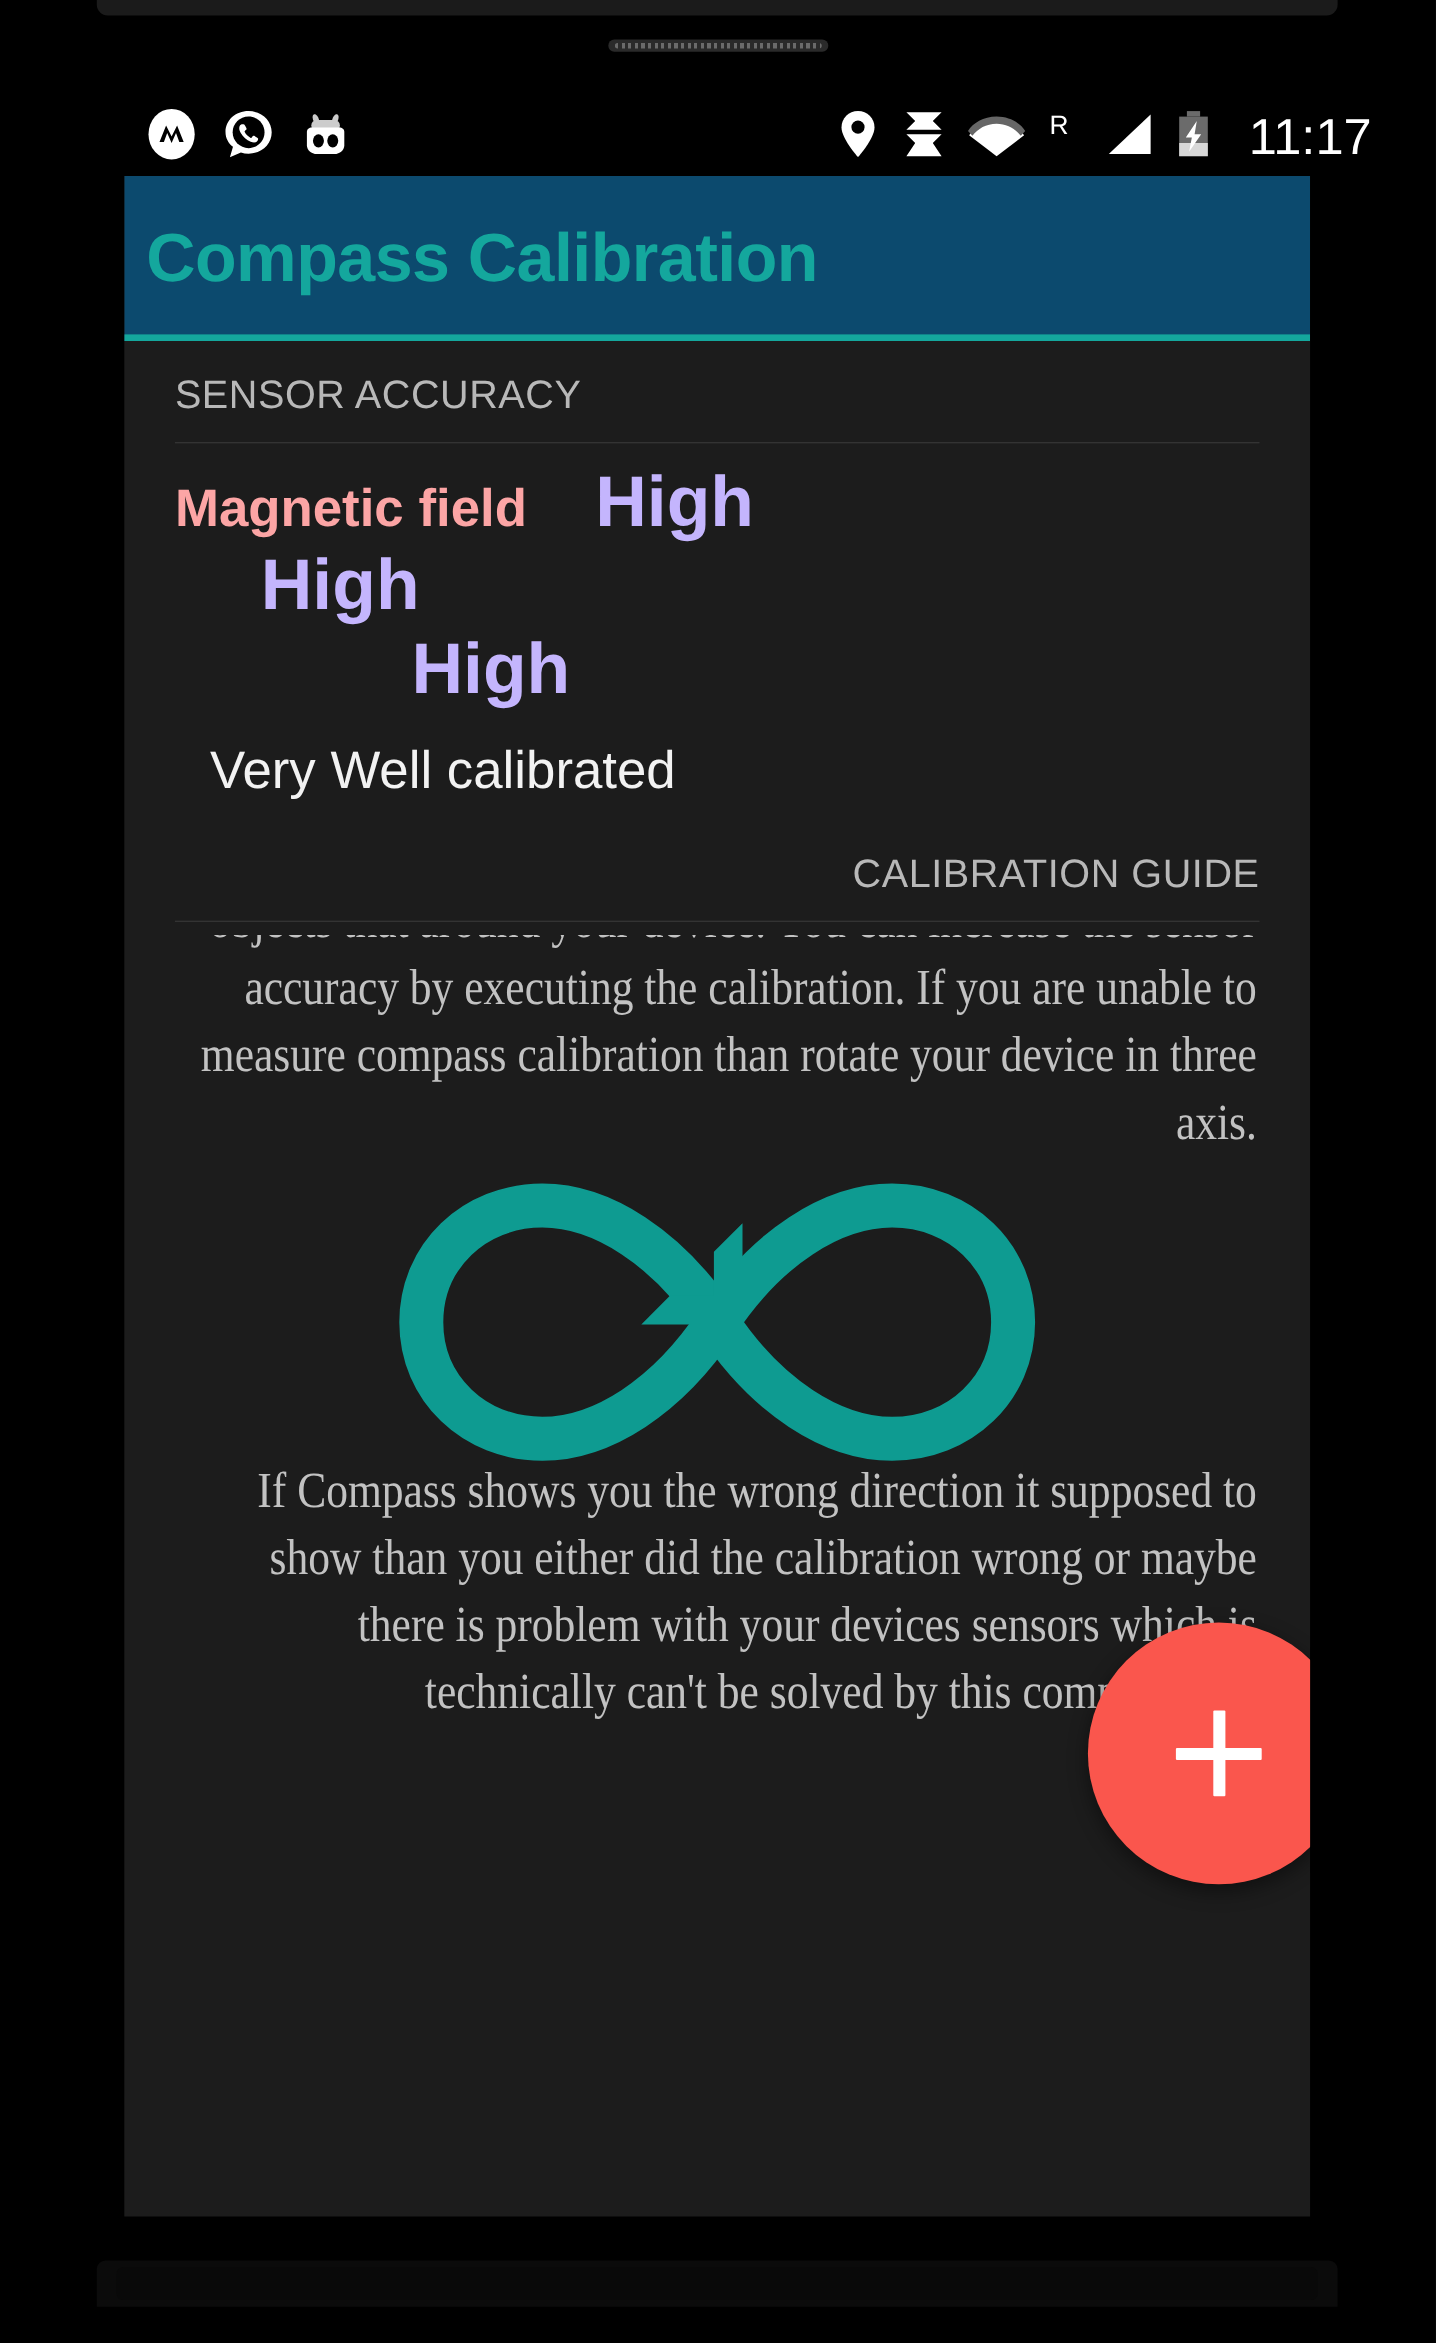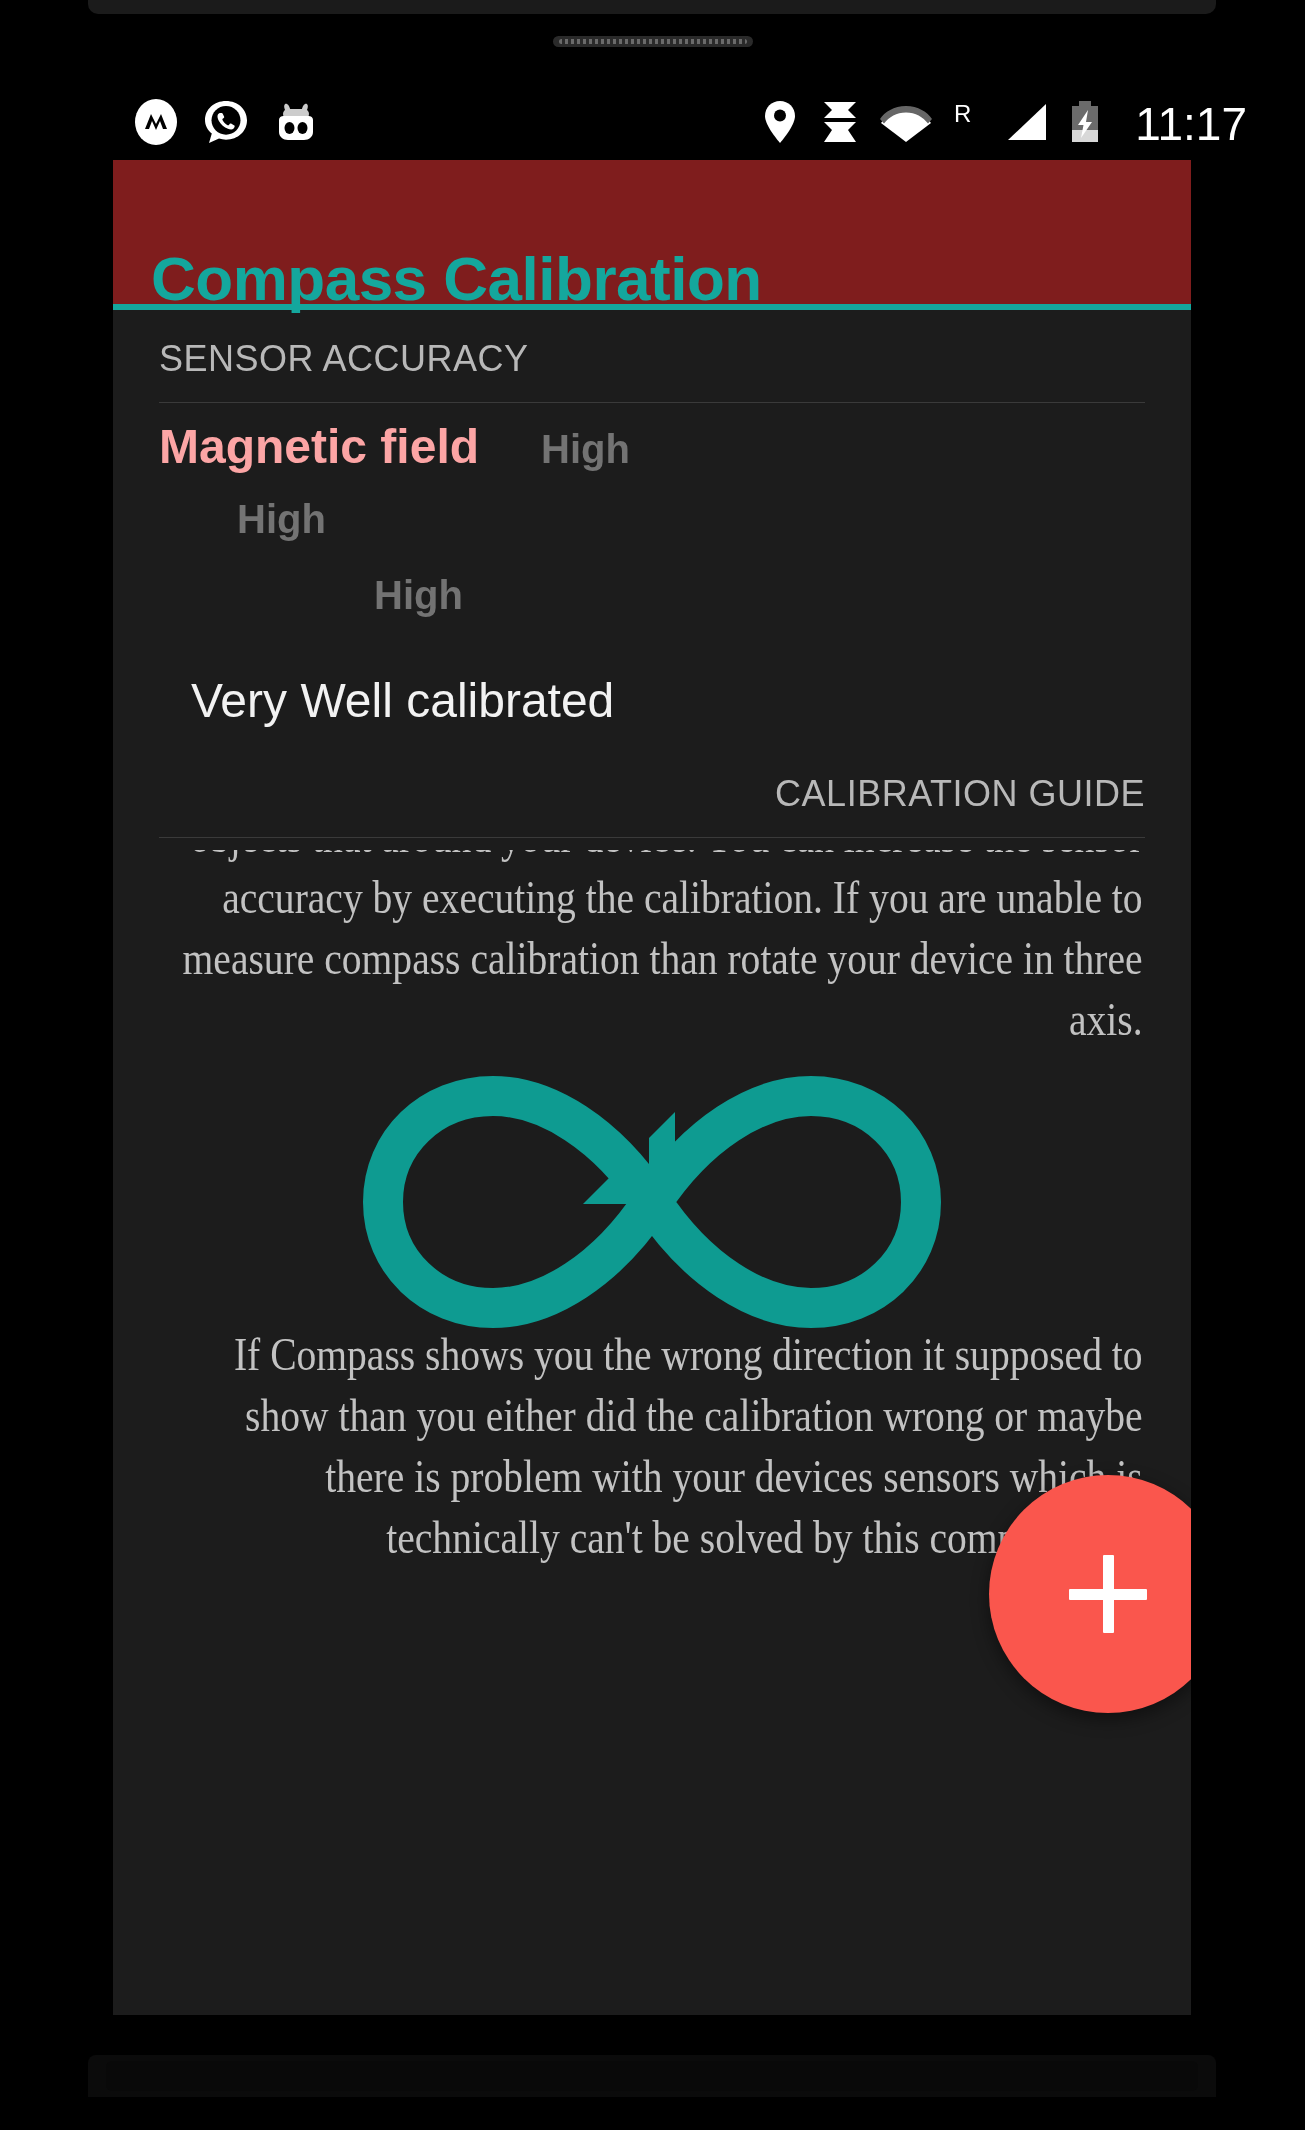--- a/index.html
+++ b/index.html
@@ -78,24 +78,24 @@
     left: 113px; top: 160px;
     width: 1078px; height: 1855px;
     background: #1c1c1c;
     overflow: hidden;
   }
 
   
   .action-bar {
     position: relative;
     height: 150px;
-    background: #7f1d1d;
+    background: #0c4a6e;
     display: flex;
-    align-items: flex-end;
-    padding-left: 38px;
+    align-items: center;
+    padding-left: 20px;
   }
   .app-title {
     font-family: "Liberation Sans", sans-serif;
     font-size: 62px;
     font-weight: 700;
     color: #14a79d;
     letter-spacing: -0.5px;
     line-height: 1;
   }
   .title-underline {
@@ -135,23 +135,23 @@
   }
   .sensor-name {
     font-family: "Liberation Sans", sans-serif;
     font-size: 48px;
     font-weight: 700;
     color: #fca5a5;
     line-height: 1;
   }
   .sensor-value {
     font-family: "Liberation Sans", sans-serif;
-    font-size: 40px;
+    font-size: 65px;
     font-weight: 700;
-    color: #737373;
+    color: #c4b5fd;
     line-height: 1;
     margin-left: auto;
   }
   .sensor-row .sensor-value { margin-left: 0; }
   .sensor-row[data-row="0"] .sensor-value { margin-left: 62px; }
   .sensor-row[data-row="1"] .sensor-value { margin-left: 78px; }
   .sensor-row[data-row="2"] .sensor-value { margin-left: 215px; }
 
   .calib-status {
     font-family: "Liberation Sans", sans-serif;

